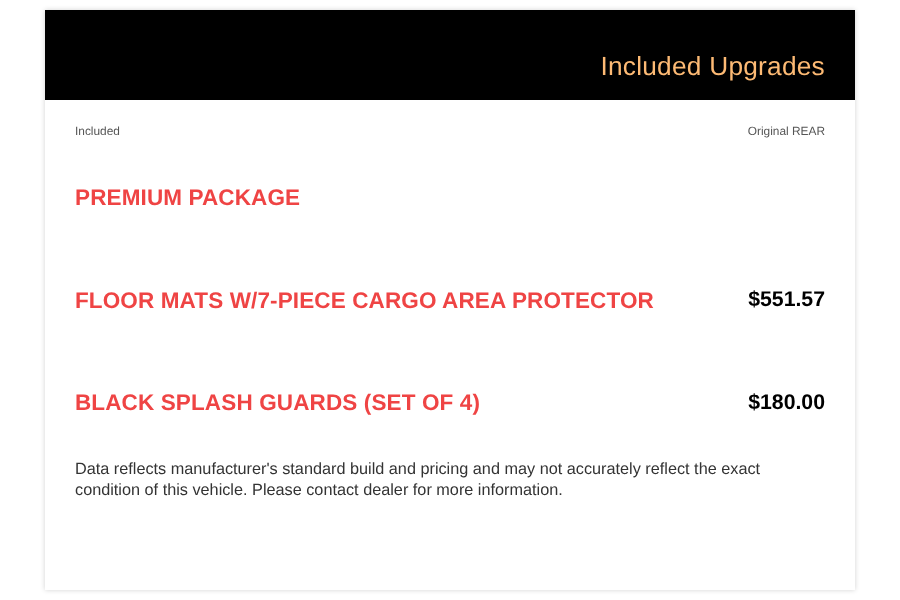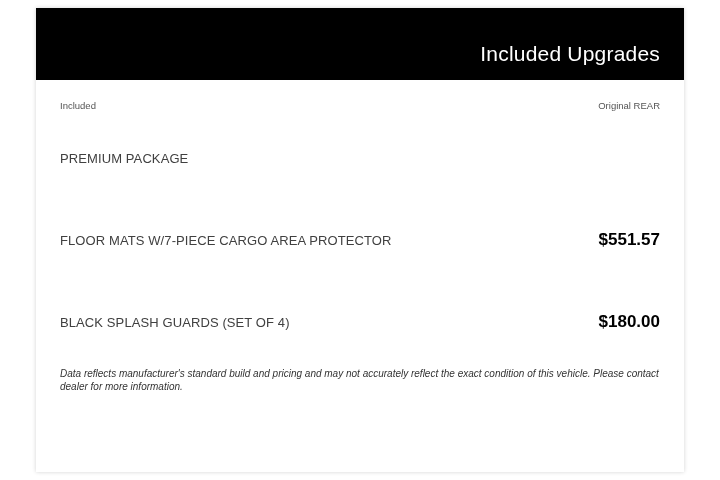--- a/index.html
+++ b/index.html
@@ -35,21 +35,21 @@
   .header {
     height: 72px;
     background: #000000;
     display: flex;
     align-items: center;
     justify-content: flex-end;
     padding-right: 24px;
     box-sizing: border-box;
   }
   .header-title {
-    color: #ffffff;
+    color: #fdba74;
     font-size: 21px;
     font-weight: 400;
     letter-spacing: 0.2px;
     margin-top: 20px;
   }
   .body {
     padding: 0 14px;
     box-sizing: border-box;
   }
   .col-head {
@@ -69,35 +69,34 @@
   }
   .row {
     display: flex;
     justify-content: space-between;
     align-items: center;
     height: 82px;
     padding: 0 10px;
     box-sizing: border-box;
   }
   .row-label {
-    font-size: 13px;
-    font-weight: 400;
-    color: #404040;
+    font-size: 18px;
+    font-weight: 700;
+    color: #ef4444;
     letter-spacing: 0.1px;
   }
   .row-price {
     font-size: 17px;
     font-weight: bold;
     color: #000000;
     white-space: nowrap;
   }
   .footnote {
     padding: 4px 10px 0 10px;
-    font-size: 10px;
-    font-style: italic;
+    font-size: 13px;
     color: #333333;
     line-height: 1.3;
   }
 </style>
 </head>
 <body>
 
 <div class="page">
   <div class="card">
 

